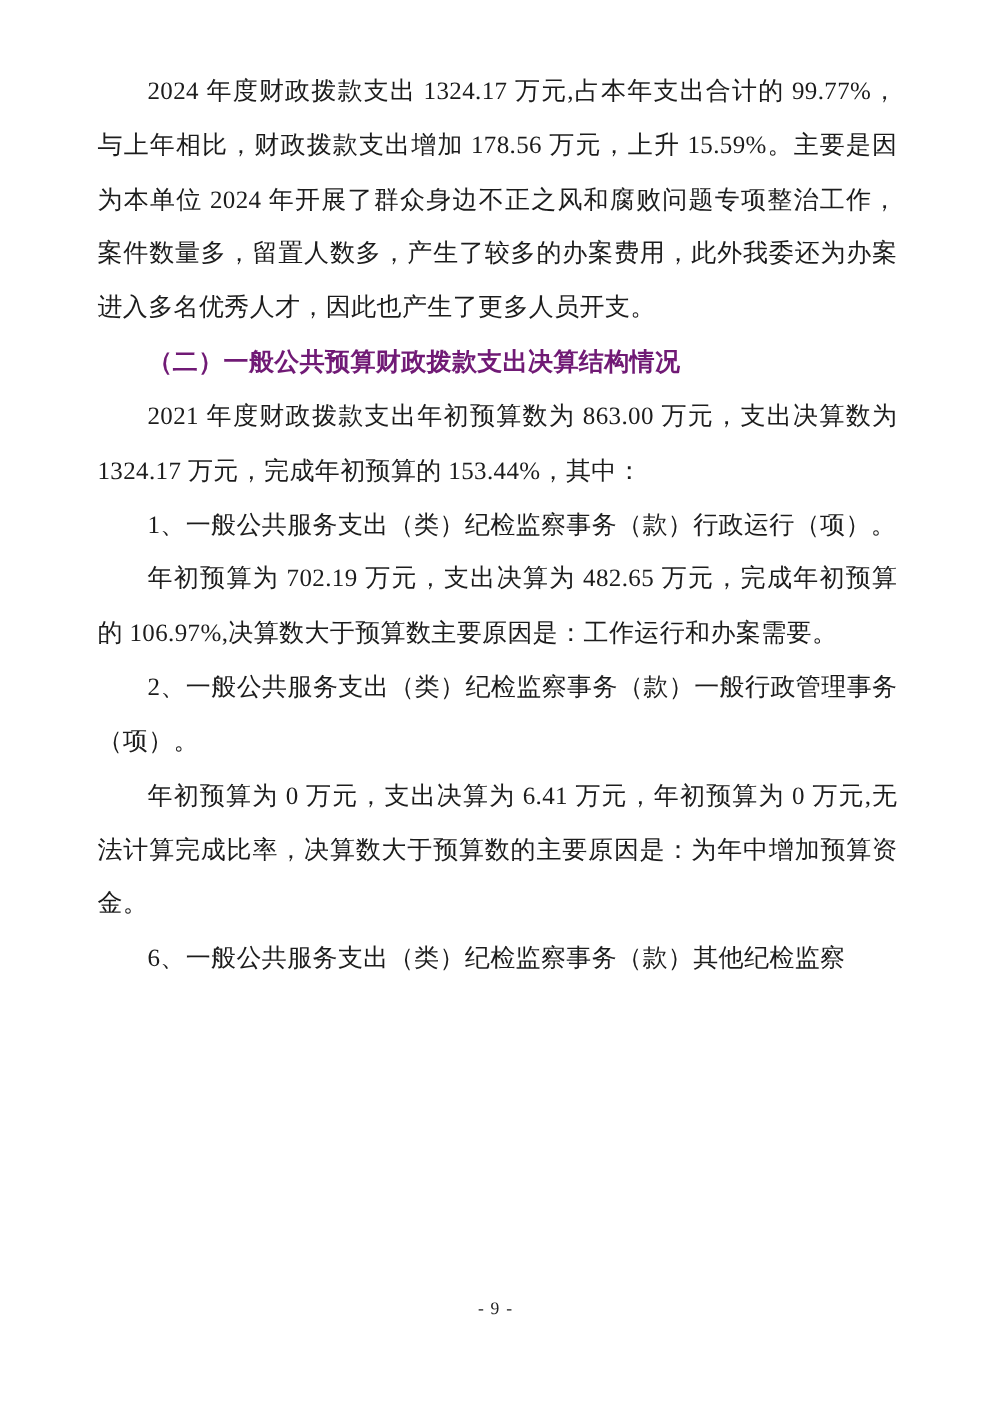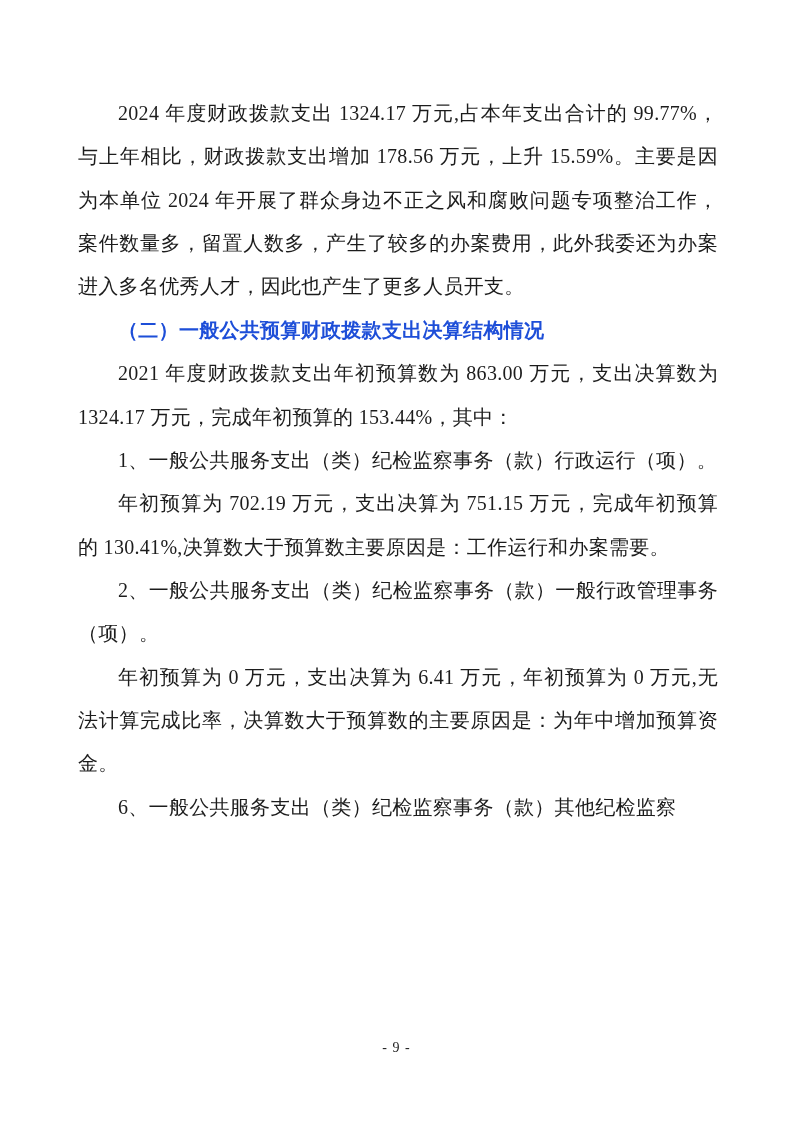--- a/index.html
+++ b/index.html
@@ -11,40 +11,40 @@
     position: relative;
     width: 793px;
     height: 1122px;
     background: #ffffff;
     color: #1c1c1c;
     font-family: "Liberation Serif", serif;
     overflow: hidden;
     box-sizing: border-box;
   }
   .content {
-    padding: 92px 75px 0 78px;
+    padding: 52px 75px 0 78px;
   }
   .content p {
     margin: 0;
     font-size: 20px;
     line-height: 43.36px;
     text-indent: 2em;
     text-align: justify;
     text-align-last: left;
     letter-spacing: 0.3px;
   }
   .content p.body {
     font-family: "Liberation Serif", serif;
     font-weight: 400;
   }
   .content p.heading {
     font-family: "Liberation Sans", sans-serif;
     font-weight: 700;
     text-align: left;
-    color: #1d4ed8;
+    color: #701a75;
   }
   .footer {
     position: absolute;
     top: 1038px;
     left: 0;
     right: 0;
     text-align: center;
     font-size: 14px;
     line-height: 20px;
     letter-spacing: 1px;
@@ -54,19 +54,19 @@
 </style>
 </head>
 <body>
 
 <div class="page">
   <div class="content">
     <p class="body">2024 年度财政拨款支出 1324.17 万元,占本年支出合计的 99.77%，与上年相比，财政拨款支出增加 178.56 万元，上升 15.59%。主要是因为本单位 2024 年开展了群众身边不正之风和腐败问题专项整治工作，案件数量多，留置人数多，产生了较多的办案费用，此外我委还为办案进入多名优秀人才，因此也产生了更多人员开支。</p>
     <p class="heading">（二）一般公共预算财政拨款支出决算结构情况</p>
     <p class="body">2021 年度财政拨款支出年初预算数为 863.00 万元，支出决算数为 1324.17 万元，完成年初预算的 153.44%，其中：</p>
     <p class="body">1、一般公共服务支出（类）纪检监察事务（款）行政运行（项）。</p>
-    <p class="body">年初预算为 702.19 万元，支出决算为 751.15 万元，完成年初预算的 130.41%,决算数大于预算数主要原因是：工作运行和办案需要。</p>
+    <p class="body">年初预算为 702.19 万元，支出决算为 482.65 万元，完成年初预算的 106.97%,决算数大于预算数主要原因是：工作运行和办案需要。</p>
     <p class="body">2、一般公共服务支出（类）纪检监察事务（款）一般行政管理事务（项）。</p>
     <p class="body">年初预算为 0 万元，支出决算为 6.41 万元，年初预算为 0 万元,无法计算完成比率，决算数大于预算数的主要原因是：为年中增加预算资金。</p>
     <p class="body">6、一般公共服务支出（类）纪检监察事务（款）其他纪检监察</p>
   </div>
   <div class="footer">- 9 -</div>
 </div>
 
 </body></html>

